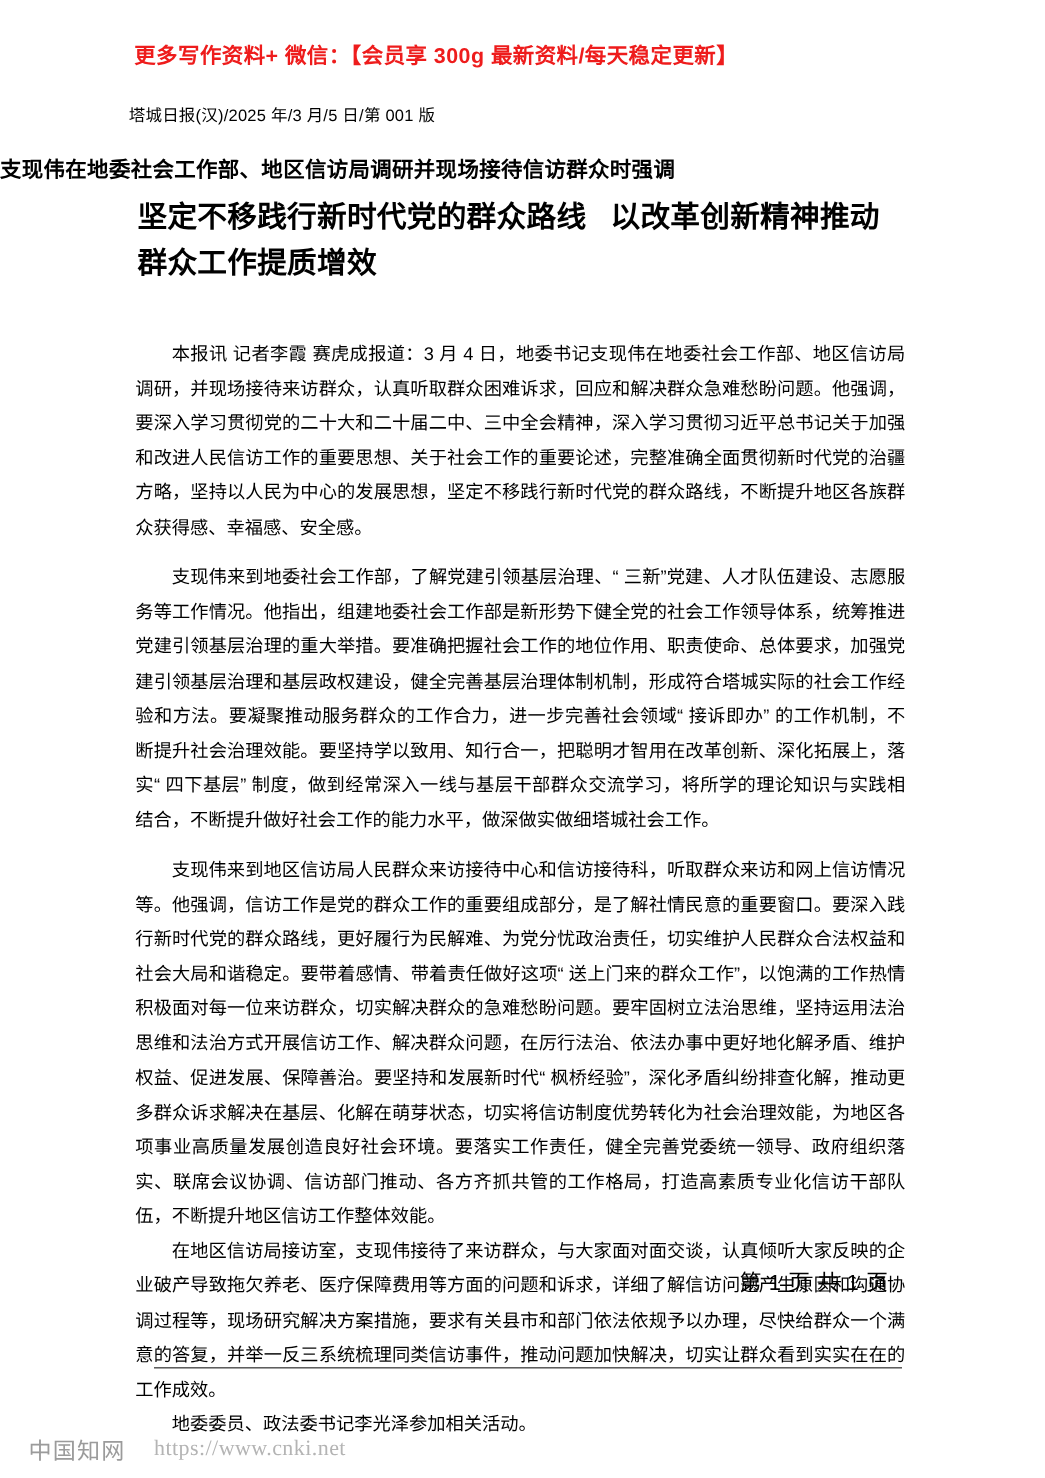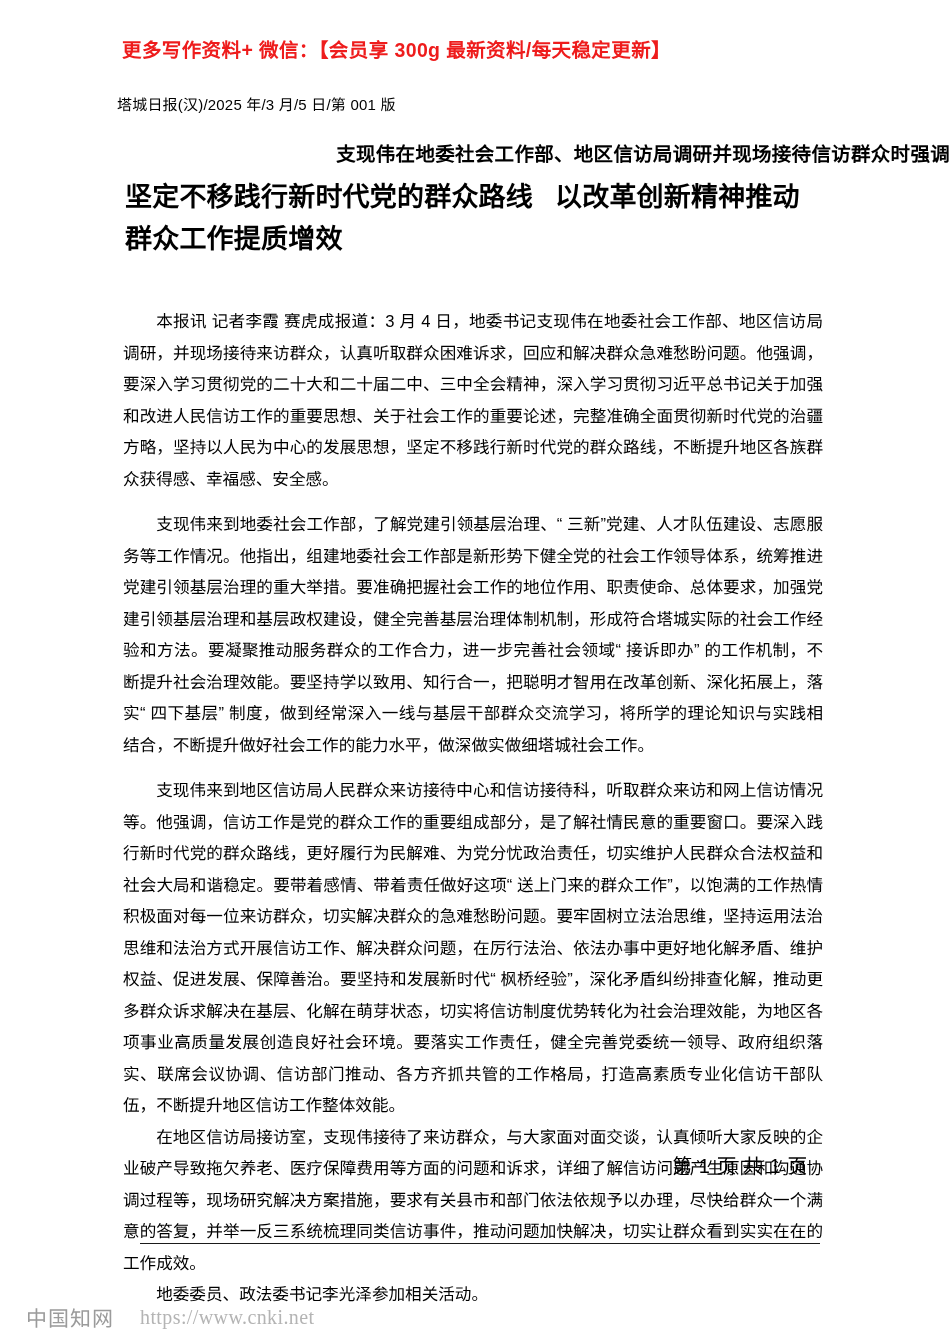--- a/index.html
+++ b/index.html
@@ -47,21 +47,21 @@
     font-size: 15px;
     letter-spacing: 0.2px;
     white-space: nowrap;
   }
 
   .shoulder-title {
     position: absolute;
     top: 74px;
     left: 0;
     width: 950px;
-    text-align: right;
+    text-align: left;
     font-size: 19.5px;
     font-weight: bold;
     letter-spacing: 0.3px;
     white-space: nowrap;
   }
 
   .main-title {
     position: absolute;
     top: 112px;
     left: 125px;

